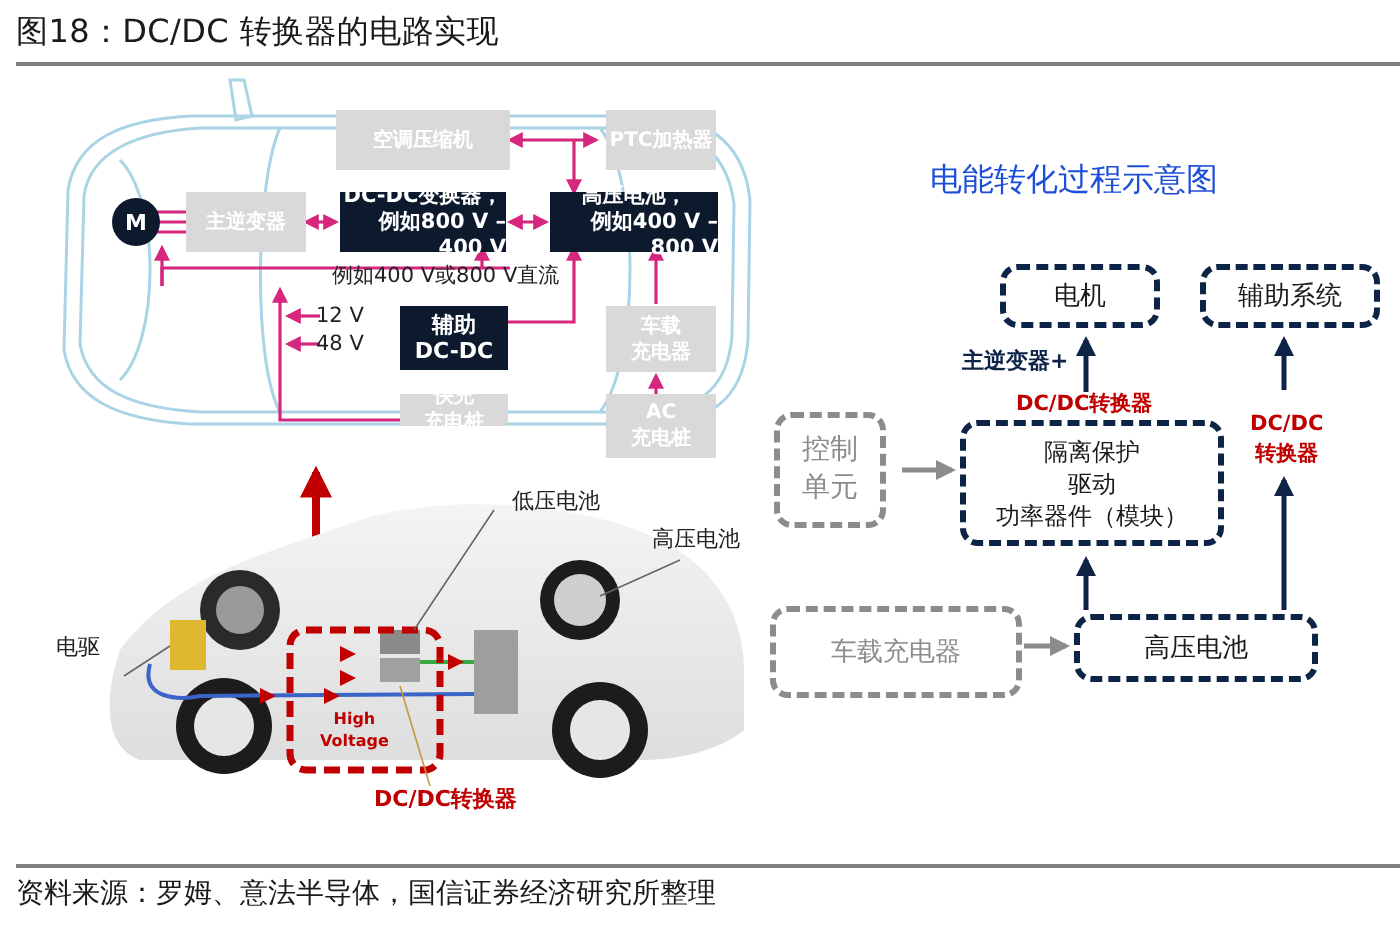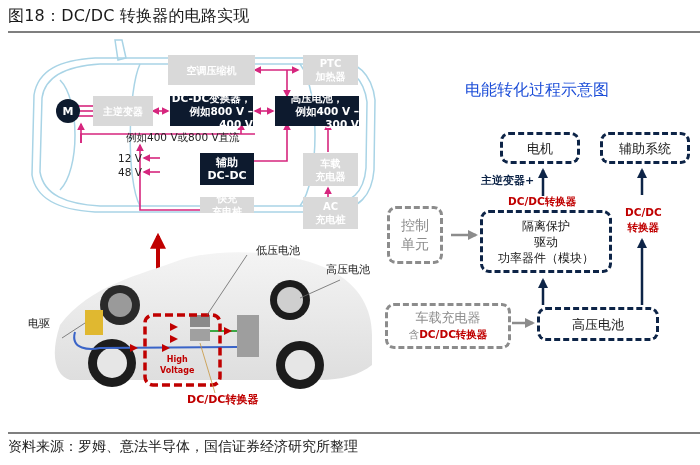--- a/index.html
+++ b/index.html
@@ -8,21 +8,21 @@
   .abs { position: absolute; }
   #fig-title { left: 8px; top: 6px; font-size: 16px; color: #1a1a1a; white-space: nowrap; letter-spacing: 0.2px; }
   #top-rule { left: 8px; top: 31px; width: 692px; height: 2px; background: #7f7f7f; }
   #bottom-rule { left: 8px; top: 432px; width: 692px; height: 2px; background: #7f7f7f; }
   #source { left: 8px; top: 438px; font-size: 14px; color: #1a1a1a; white-space: nowrap; }
 
   .gbox { position: absolute; background: #d9d9d9; color: #ffffff; font-size: 10px; font-weight: bold;
           display: flex; align-items: center; justify-content: center; text-align: center; line-height: 13px; }
   .dbox { position: absolute; background: #0d1a2e; color: #ffffff; font-size: 10.5px; font-weight: bold;
           display: flex; align-items: center; justify-content: center; text-align: right; line-height: 13px; }
-  .lbl { position: absolute; font-size: 10.5px; color: #222; white-space: nowrap; }
+  .lbl { position: absolute; font-size: 10.5px; color: #222; white-space: nowrap; margin-left: 40px; }
   .motor { position: absolute; width: 24px; height: 24px; border-radius: 50%; background: #0d1a2e; color:#fff;
            font-size: 11px; font-weight: bold; display:flex; align-items:center; justify-content:center; }
 
   .flowbox { position: absolute; border: 3px dashed #0d2447; border-radius: 9px; display:flex; flex-direction:column;
              align-items:center; justify-content:center; font-size: 13px; color:#1a1a1a; line-height: 17px; }
   .flowbox.gray { border-color: #8c8c8c; color: #8c8c8c; }
   .red { color: #c00000; font-weight: bold; }
   .navy { color: #0d2447; font-weight: bold; }
   .carlbl { position: absolute; font-size: 11px; color: #222; white-space: nowrap; }
 </style>
@@ -97,31 +97,31 @@
   </g>
   <g stroke="#8c8c8c" stroke-width="2.5" fill="none">
     <line x1="451" y1="235" x2="476" y2="235" marker-end="url(#gy)"></line>
     <line x1="512" y1="323" x2="533" y2="323" marker-end="url(#gy)"></line>
   </g>
 </svg>
 
 <div class="motor" style="left:56px;top:99px">M</div>
 <div class="gbox" style="left:93px;top:96px;width:60px;height:30px">主逆变器</div>
 <div class="gbox" style="left:168px;top:55px;width:87px;height:30px">空调压缩机</div>
-<div class="gbox" style="left:303px;top:55px;width:55px;height:30px;flex-direction:column">
+<div class="gbox" style="left:303px;top:55px;width:55px;height:30px;flex-direction:row">
   <span>PTC</span>
   <span>加热器</span>
 </div>
 <div class="dbox" style="left:170px;top:96px;width:83px;height:30px;flex-direction:column">
   <span>DC-DC变换器，</span>
   <span>例如800 V – 400 V</span>
 </div>
 <div class="dbox" style="left:275px;top:96px;width:84px;height:30px;flex-direction:column">
   <span>高压电池，</span>
-  <span>例如400 V – 300 V</span>
+  <span>例如400 V – 800 V</span>
 </div>
 <div class="lbl" style="left:126px;top:131px">例如400 V或800 V直流</div>
 <div class="dbox" style="left:200px;top:153px;width:54px;height:32px;flex-direction:column;font-size:11px">
   <span>辅助</span>
   <span>DC-DC</span>
 </div>
 <div class="lbl" style="left:118px;top:152px">12 V</div>
 <div class="lbl" style="left:118px;top:166px">48 V</div>
 <div class="gbox" style="left:303px;top:153px;width:55px;height:33px;flex-direction:column">
   <span>车载</span>
@@ -221,21 +221,20 @@
 </div>
 
 <div class="flowbox" style="left:480px;top:210px;width:126px;height:57px;font-size:12px;line-height:16px">
   <span>隔离保护</span>
   <span>驱动</span>
   <span>功率器件（模块）</span>
 </div>
 
 <div class="flowbox gray" style="left:385px;top:303px;width:120px;height:40px;font-size:13px;line-height:17px">
   <span>车载充电器</span>
-  <span style="font-size:10.5px"><span>含</span><span class="red">DC/DC转换器</span></span>
 </div>
 
 <div class="flowbox" style="left:537px;top:307px;width:116px;height:28px">
   <span>高压电池</span>
 </div>
 
 <div id="bottom-rule" class="abs"></div>
 <div id="source" class="abs">资料来源：罗姆、意法半导体，国信证券经济研究所整理</div>
 
 </body></html>

